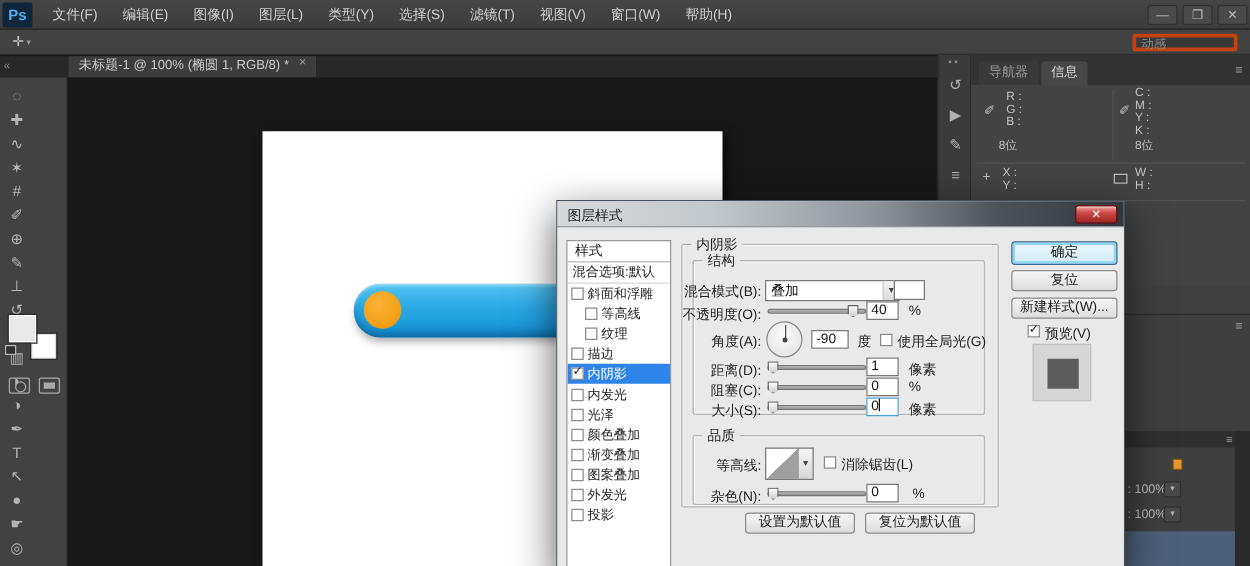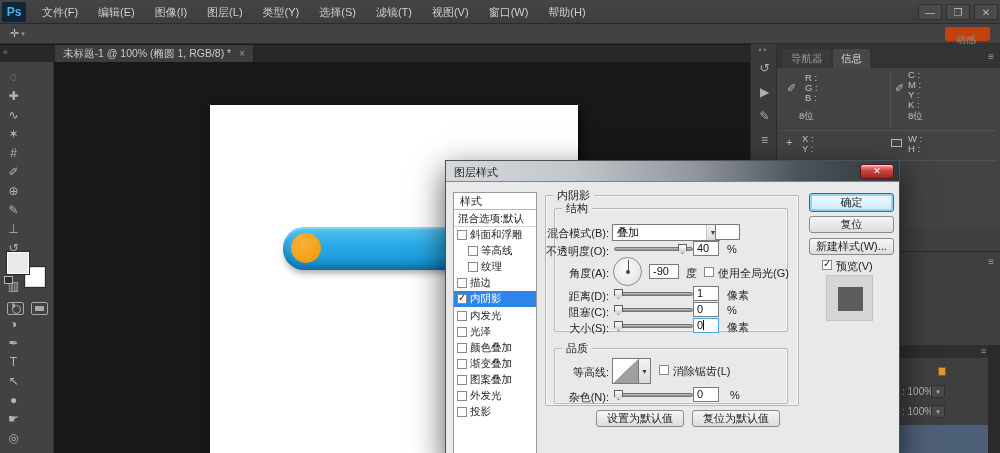--- a/index.html
+++ b/index.html
@@ -11,25 +11,25 @@
   #menubar { left:0; top:0; width:1000px; height:24px; background:linear-gradient(#454545,#3d3d3d); border-bottom:1px solid #2a2a2a; display:flex; align-items:center; }
   #ps-logo { width:24px; height:20px; margin:0 6px 0 2px; background:#0f2539; color:#4fb1f0; font-weight:bold; font-size:12px; display:flex; align-items:center; justify-content:center; border-radius:2px; }
   .menu-item { color:#cfcfcf; font-size:11px; padding:0 10px; line-height:24px; white-space:nowrap; }
   #win-controls { margin-left:auto; display:flex; }
   .win-btn { width:24px; height:16px; margin:0 2px; color:#b9b9b9; font-size:10px; text-align:center; line-height:15px; background:#4a4a4a; border:1px solid #303030; border-radius:2px; }
 
   #optionsbar { left:0; top:24px; width:1000px; height:20px; background:#424242; border-bottom:1px solid #2d2d2d; display:flex; align-items:center; }
   #move-icon { color:#c4c4c4; font-size:11px; margin:0 2px 0 10px; }
   #move-dd { color:#9a9a9a; font-size:7px; margin-right:8px; }
   #opt-hint { color:#9c9c9c; font-size:11px; position:absolute; left:357px; top:4px; }
-  #workspace-box { position:absolute; right:10px; top:3px; width:45px; height:14px; background:#383838; border:7px solid #c2410c; color:#8f8f8f; font-size:10px; line-height:12px; padding-left:4px; border-radius:2px; }
+  #workspace-box { position:absolute; right:10px; top:3px; width:84px; height:14px; background:#383838; border:3px solid #c2410c; color:#8f8f8f; font-size:10px; line-height:12px; padding-left:4px; border-radius:2px; }
 
   #tabbar { left:0; top:45px; width:750px; height:17px; background:#282828; }
   #tab-collapse { position:absolute; left:3px; top:2px; color:#8a8a8a; font-size:9px; }
-  #doc-tab { position:absolute; left:55px; top:0; height:17px; background:#3d3d3d; border-right:1px solid #222; display:flex; align-items:center; padding:0 8px; }
+  #doc-tab { position:absolute; left:55px; top:0; height:17px; background:#3d3d3d; border-right:1px solid #222; display:flex; align-items:flex-start; padding:0 8px; }
   #doc-tab .t { color:#c9c9c9; font-size:10.5px; white-space:nowrap; }
   #doc-tab .x { color:#9a9a9a; font-size:10px; margin-left:8px; }
 
   
   #toolbar { left:0; top:62px; width:54px; height:391px; background:#424242; border-right:1px solid #303030; }
   #tools-grid { display:flex; flex-wrap:wrap; padding-top:6px; }
   .tool { width:27px; height:19px; color:#b4b4b4; font-size:12px; text-align:center; line-height:19px; }
   #swatches { position:absolute; left:0; top:188px; width:54px; height:46px; }
   #bg-swatch { position:absolute; left:25px; top:17px; width:20px; height:20px; background:#ffffff; border:1px solid #dcdcdc; outline:1px solid #2b2b2b; }
   #fg-swatch { position:absolute; left:7px; top:2px; width:22px; height:22px; background:#e9e9e9; border:1px solid #fdfdfd; outline:1px solid #2b2b2b; }

